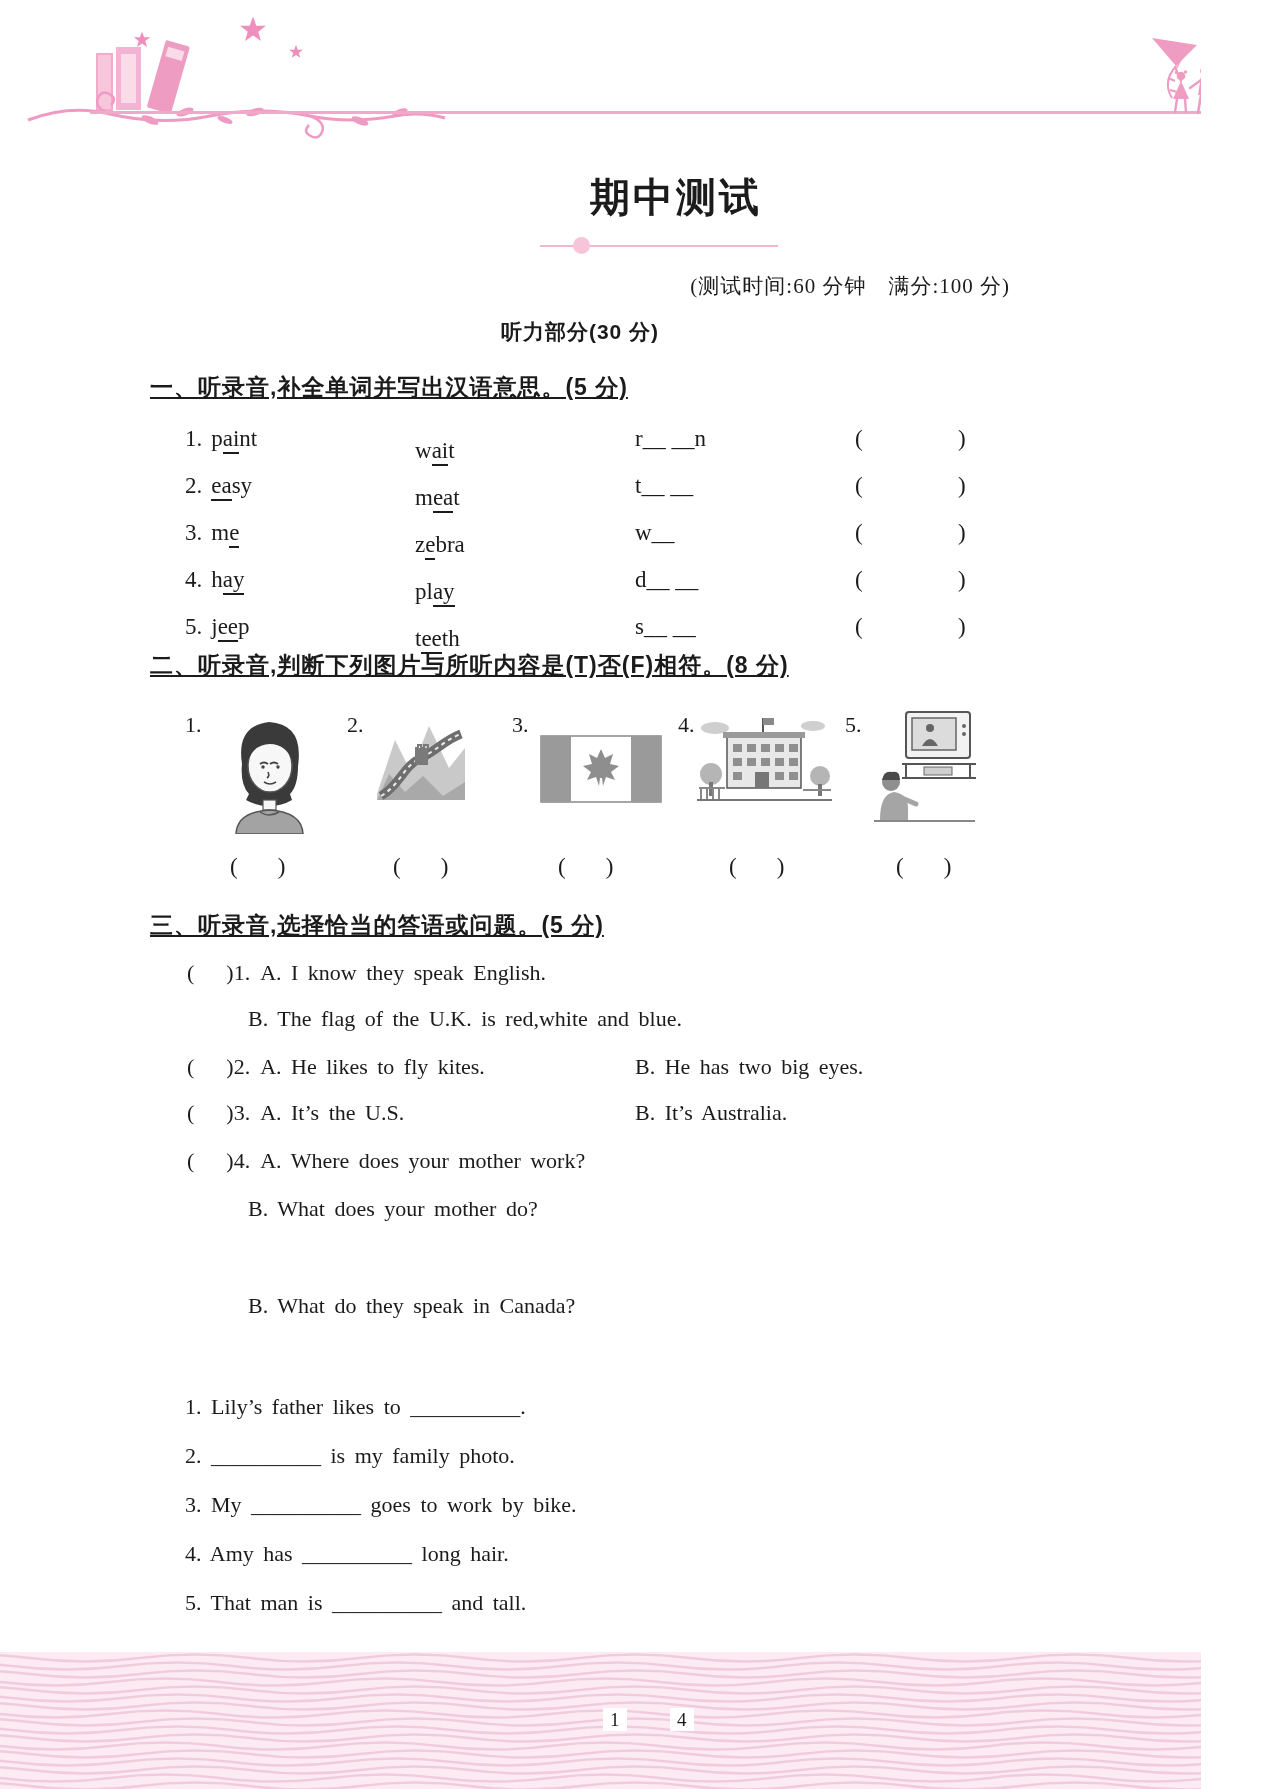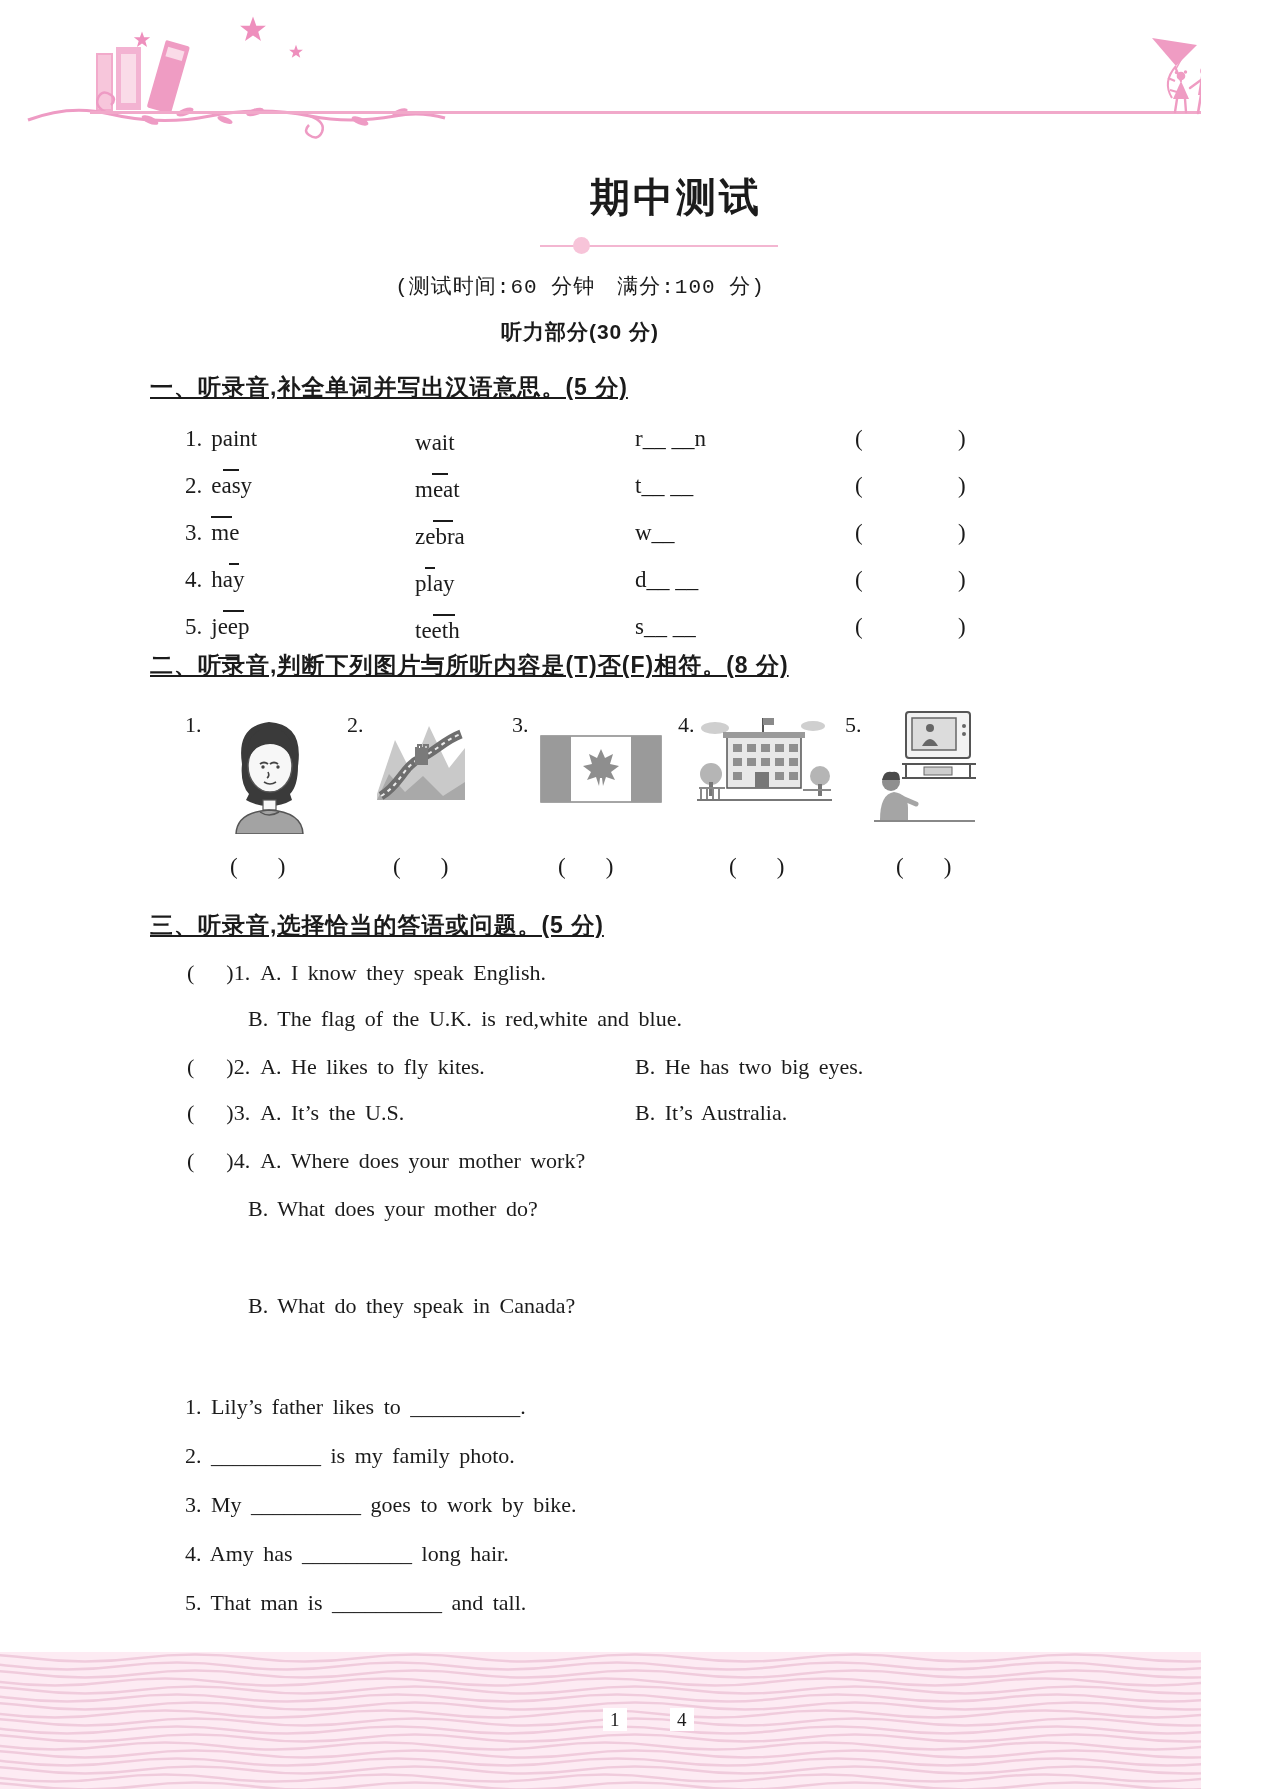--- a/index.html
+++ b/index.html
@@ -2,30 +2,30 @@
 <html><head>
 <meta charset="utf-8">
 <style>
   html,body{margin:0;padding:0;background:#ffffff;}
   .page{position:relative;width:1201px;height:1789px;background:#ffffff;color:#1b1b1b;overflow:hidden;}
   .abs{position:absolute;}
   .serif{font-family:"Liberation Serif","DejaVu Serif",serif;}
   .hei{font-family:"Liberation Sans","DejaVu Sans",sans-serif;font-weight:bold;}
   .eng{word-spacing:4px;}
   .page-title{font-size:40px;font-weight:bold;letter-spacing:3px;text-align:center;}
-  .subtitle{font-size:21px;letter-spacing:1px;text-align:center;font-family:Liberation Mono, monospace;}
+  .subtitle{font-size:21px;letter-spacing:1px;text-align:right;}
   .part-heading{font-size:21px;text-align:center;letter-spacing:1px;}
   .sec-heading{font-size:23px;letter-spacing:1px;text-decoration:underline;}
   .s1-row{font-size:23px;width:900px;height:30px;}
   .s1-row .num{margin-right:9px;}
-  .s1-col2{position:absolute;left:230px;top:4px;}
+  .s1-col2{position:absolute;left:230px;top:12px;}
   .s1-col3{position:absolute;left:450px;top:0;}
   .s1-p1{position:absolute;left:670px;top:0;}
   .s1-p2{position:absolute;left:773px;top:0;}
-  .ul{border-bottom:2px solid #1b1b1b;padding-bottom:18px;}
+  .ul{border-bottom:2px solid #1b1b1b;padding-bottom:1px;}
   .pic-num{font-size:22px;}
   .s2-paren{font-size:23px;}
   .pgap{display:inline-block;width:32px;}
   .pgap2{display:inline-block;width:40px;}
   .sp{display:inline-block;width:10px;}
   .s3-line,.s3-b,.s4-item{font-size:22px;white-space:nowrap;}
   .footer-num{font-size:19px;background:#ffffff;padding:2px 7px;line-height:1;}
 </style>
 </head>
 <body>

